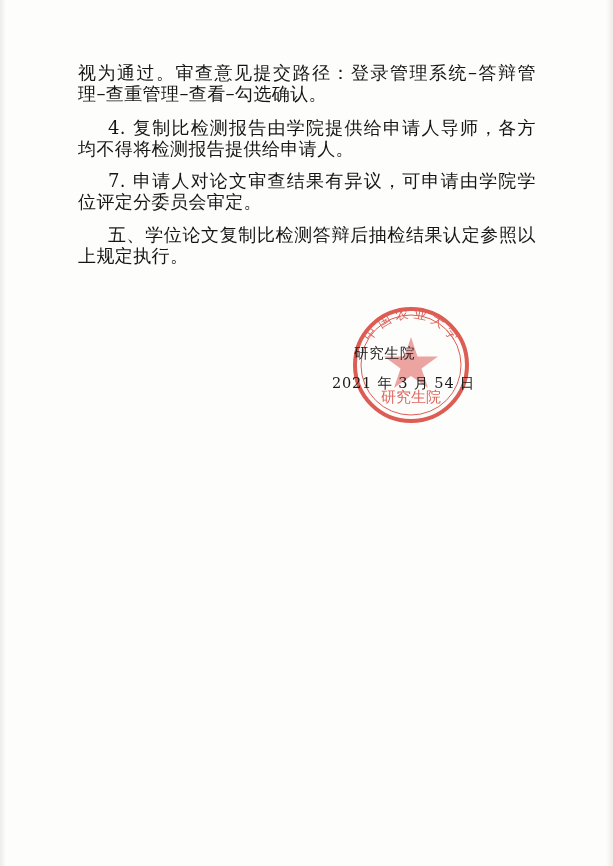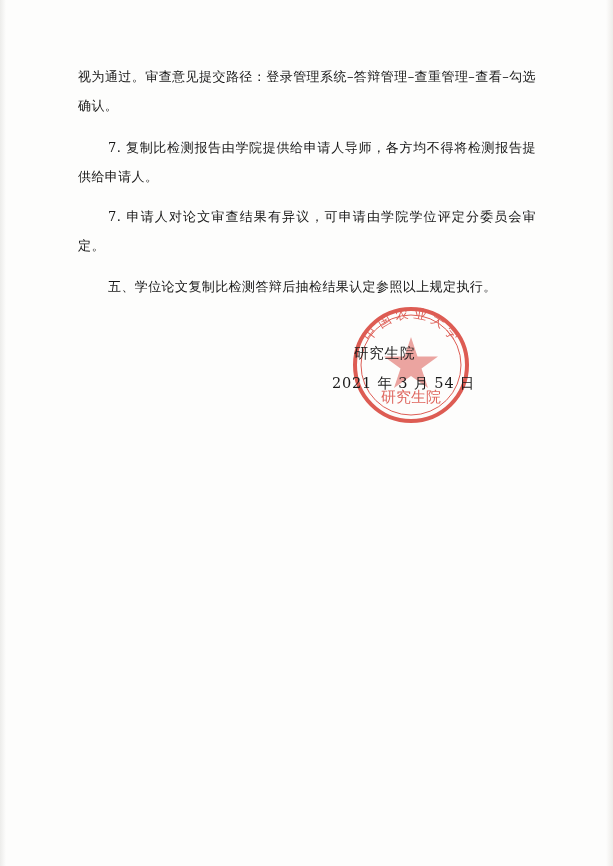--- a/index.html
+++ b/index.html
@@ -37,22 +37,22 @@
     background: linear-gradient(to left, #eceae7, #fdfdfc);
     opacity: .9;
   }
   .doc-body {
     position: absolute;
     left: 78px;
     top: 62px;
     width: 458px;
   }
   .para {
-    font-size: 13px;
-    line-height: 29px;
+    font-size: 18px;
+    line-height: 21px;
     letter-spacing: 0.4px;
     text-align: justify;
     margin: 0 0 3px 0;
     color: #161616;
   }
   .para.indent {
     text-indent: 30px;
   }
   .spacer-1 { height: 10px; }
   .spacer-2 { height: 8px; }
@@ -97,21 +97,21 @@
 <body>
 
 <div class="page">
 
   <div class="doc-body">
 
     <p class="para">视为通过。审查意见提交路径：登录管理系统–答辩管理–查重管理–查看–勾选确认。</p>
 
     <div class="spacer-1"></div>
 
-    <p class="para indent">7. 复制比检测报告由学院提供给申请人导师，各方均不得将检测报告提供给申请人。</p>
+    <p class="para indent">4. 复制比检测报告由学院提供给申请人导师，各方均不得将检测报告提供给申请人。</p>
 
     <div class="spacer-2"></div>
 
     <p class="para indent">7. 申请人对论文审查结果有异议，可申请由学院学位评定分委员会审定。</p>
 
     <div class="spacer-3"></div>
 
     <p class="para indent">五、学位论文复制比检测答辩后抽检结果认定参照以上规定执行。</p>
 
   </div>

